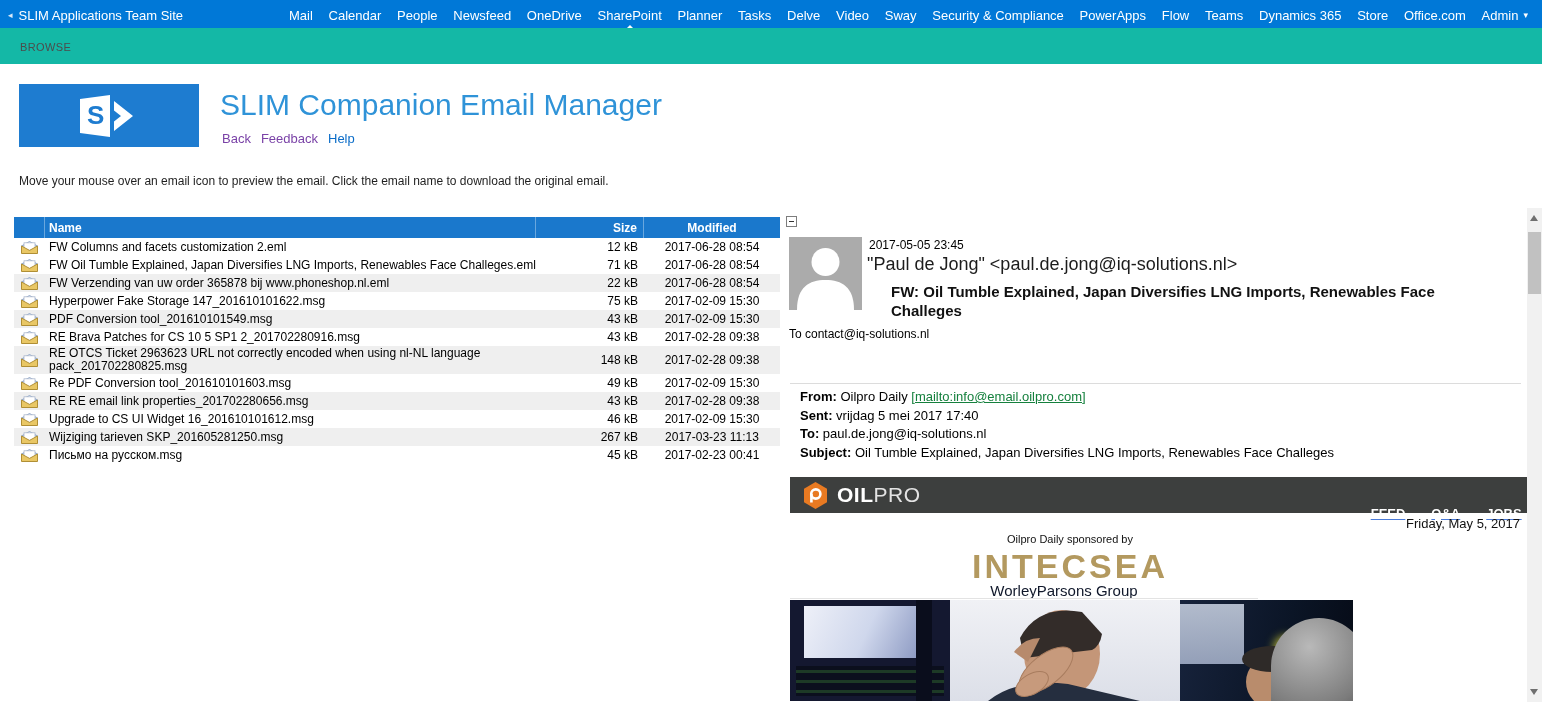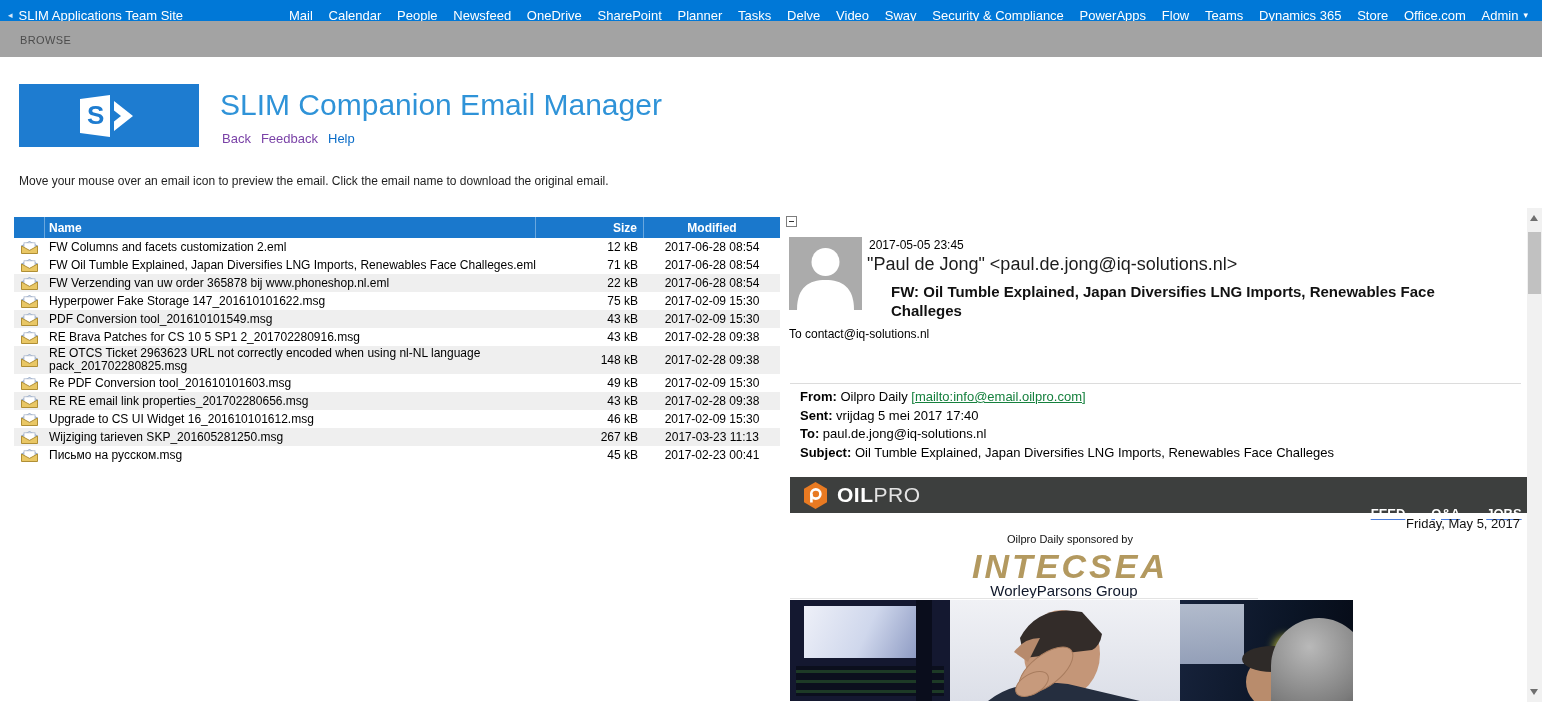--- a/index.html
+++ b/index.html
@@ -10,21 +10,21 @@
   .suitebar { position: absolute; top:0; left:0; width:1542px; height:30px; background:#0078d7; color:#fff; }
   .brand { position:absolute; left:8px; top:0; height:30px; display:flex; align-items:center; gap:6px; font-size:13px; cursor:pointer; }
   .brand-caret { font-size:9px; opacity:.85; }
   .suite-nav { position:absolute; left:283px; right:8px; top:0; height:30px; display:flex; justify-content:space-between; align-items:stretch; }
   .nav-item { position:relative; display:flex; align-items:center; padding:0 6px; font-size:13px; white-space:nowrap; cursor:pointer; }
   .nav-item.active::after { content:""; position:absolute; bottom:0; left:50%; margin-left:-5px;
       border-left:5px solid transparent; border-right:5px solid transparent; border-bottom:5px solid #fff; }
   .nav-chevron { font-size:9px; margin-left:5px; }
 
   
-  .ribbon { position:absolute; top:21px; left:0; width:1542px; height:36px; background:#a3a3a3; }
+  .ribbon { position:absolute; top:28px; left:0; width:1542px; height:36px; background:#14b8a6; }
   .browse-tab { position:absolute; left:20px; top:13px; font-size:11px; color:#4c4c4c; letter-spacing:.4px; cursor:pointer; }
 
   
   .logo-tile { position:absolute; left:19px; top:84px; width:180px; height:63px; background:#1e7cd0; display:flex; align-items:center; justify-content:center; cursor:pointer; }
   .page-title { position:absolute; left:220px; top:88px; font-size:30px; font-weight:300; color:#2f93d8; }
   .header-links { position:absolute; left:222px; top:131px; display:flex; gap:10px; font-size:13px; }
   .header-links a { text-decoration:none; cursor:pointer; }
   .instruction { position:absolute; left:19px; top:174px; font-size:12px; color:#1f1f1f; }
 
   
@@ -58,21 +58,21 @@
   
   .oilpro-bar { position:absolute; left:790px; top:477px; width:828px; height:36px; background:#3d3f3e; display:flex; align-items:center; }
   .oilpro-logo { margin-left:12px; display:flex; }
   .oilpro-word { margin-left:8px; font-size:21px; letter-spacing:.5px; }
   .oilpro-word .oil { color:#fff; font-weight:bold; }
   .oilpro-word .pro { color:#e3e3e3; font-weight:300; }
   .oilpro-nav { margin-left:auto; margin-right:14px; display:flex; gap:26px;margin-top:36px; }
   .oilpro-nav .np-link { color:#fff; font-size:13px; font-weight:bold; text-decoration:underline; text-decoration-color:#4a7bd8; cursor:pointer; }
   .nl-date { position:absolute; right:22px; top:516px; font-size:13px; color:#111; }
   .nl-sponsored { position:absolute; left:790px; top:533px; width:560px; text-align:center; font-size:11px; color:#111; }
-  .nl-sponsor-name { position:absolute; left:790px; top:547px; width:560px; text-align:center; font-size:34px; font-weight:800; font-style:italic; letter-spacing:3px; color:#b3995f; }
+  .nl-sponsor-name { position:absolute; left:790px; top:547px; width:560px; text-align:center; font-size:34px; font-weight:800; letter-spacing:3px; color:#b3995f; }
   .nl-sponsor-sub { position:absolute; left:784px; top:582px; width:560px; text-align:center; font-size:15px; color:#0f172a; }
   .nl-rule { position:absolute; left:790px; top:598px; width:468px; height:1px; background:#e3e3e3; }
 
   
   .photo { position:absolute; left:790px; top:600px; width:563px; height:101px; overflow:hidden; background:#dfe3ea; }
   .ph-mon-left { position:absolute; left:0; top:0; width:160px; height:101px; background:#141830; }
   .ph-screen1 { position:absolute; left:14px; top:6px; width:112px; height:52px; background:linear-gradient(115deg,#eef0f8 0%,#cfd7ec 55%,#8f9cc4 100%); }
   .ph-ticker { position:absolute; left:6px; top:66px; width:148px; height:30px;
       background:repeating-linear-gradient(180deg,#0b0f1d 0 4px,#1d3a26 4px 7px,#0b0f1d 7px 10px),
                  repeating-linear-gradient(90deg,rgba(57,200,120,.55) 0 6px,transparent 6px 12px); }

